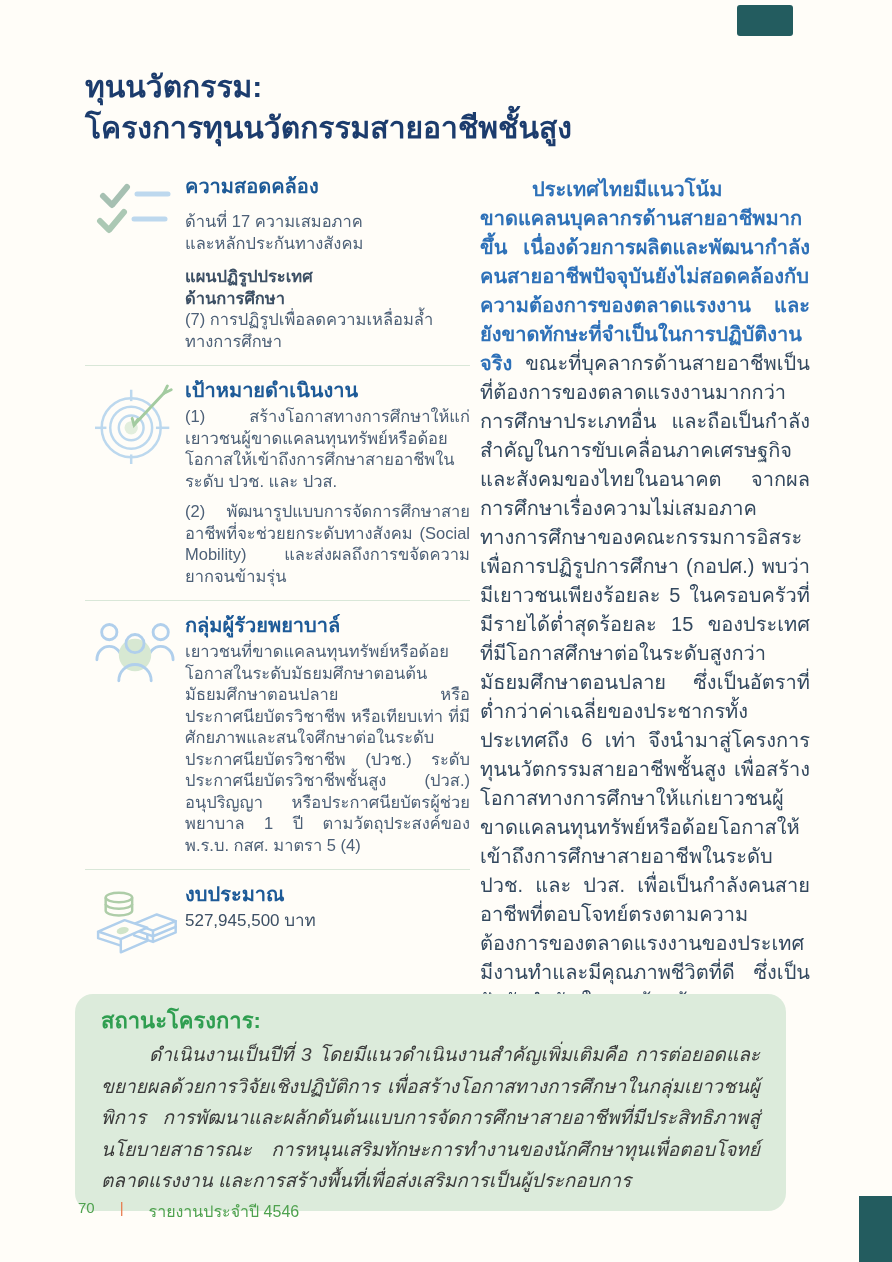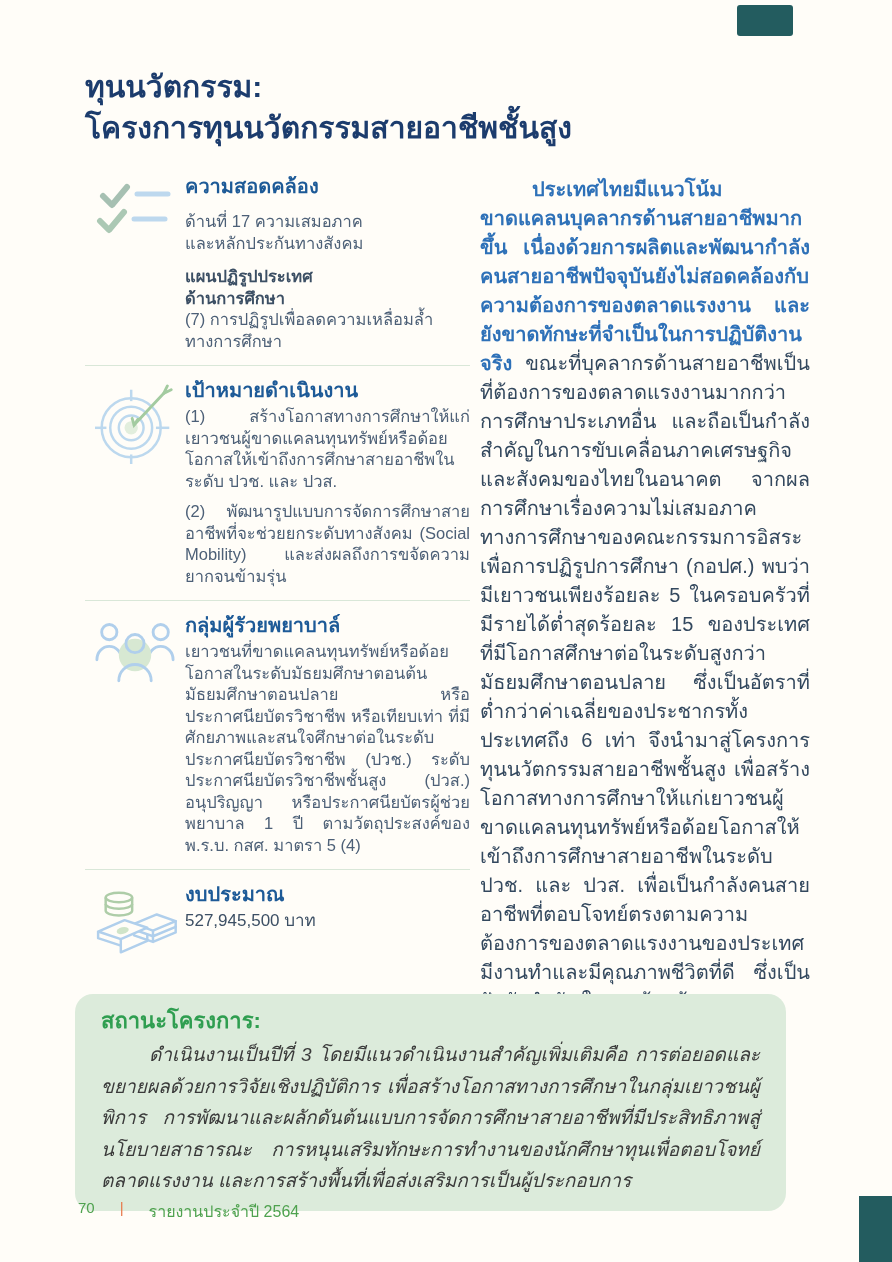--- a/index.html
+++ b/index.html
@@ -178,18 +178,18 @@
   </div>
 
   <div class="status-box">
     <h2 class="status-heading">สถานะโครงการ:</h2>
     <p class="status-body">ดำเนินงานเป็นปีที่ 3 โดยมีแนวดำเนินงานสำคัญเพิ่มเติมคือ การต่อยอดและขยายผลด้วยการวิจัยเชิงปฏิบัติการ เพื่อสร้างโอกาสทางการศึกษาในกลุ่มเยาวชนผู้พิการ การพัฒนาและผลักดันต้นแบบการจัดการศึกษาสายอาชีพที่มีประสิทธิภาพสู่นโยบายสาธารณะ การหนุนเสริมทักษะการทำงานของนักศึกษาทุนเพื่อตอบโจทย์ตลาดแรงงาน และการสร้างพื้นที่เพื่อส่งเสริมการเป็นผู้ประกอบการ</p>
   </div>
 
   <div class="footer">
     <span class="page-num">70</span>
     <span class="sep">|</span>
-    <span class="footer-label">รายงานประจำปี 2564</span>
+    <span class="footer-label">รายงานประจำปี 4546</span>
   </div>
 
   <div class="corner-bar" style="background:#235c5f;"></div>
 
 </div>
 
 </body></html>

